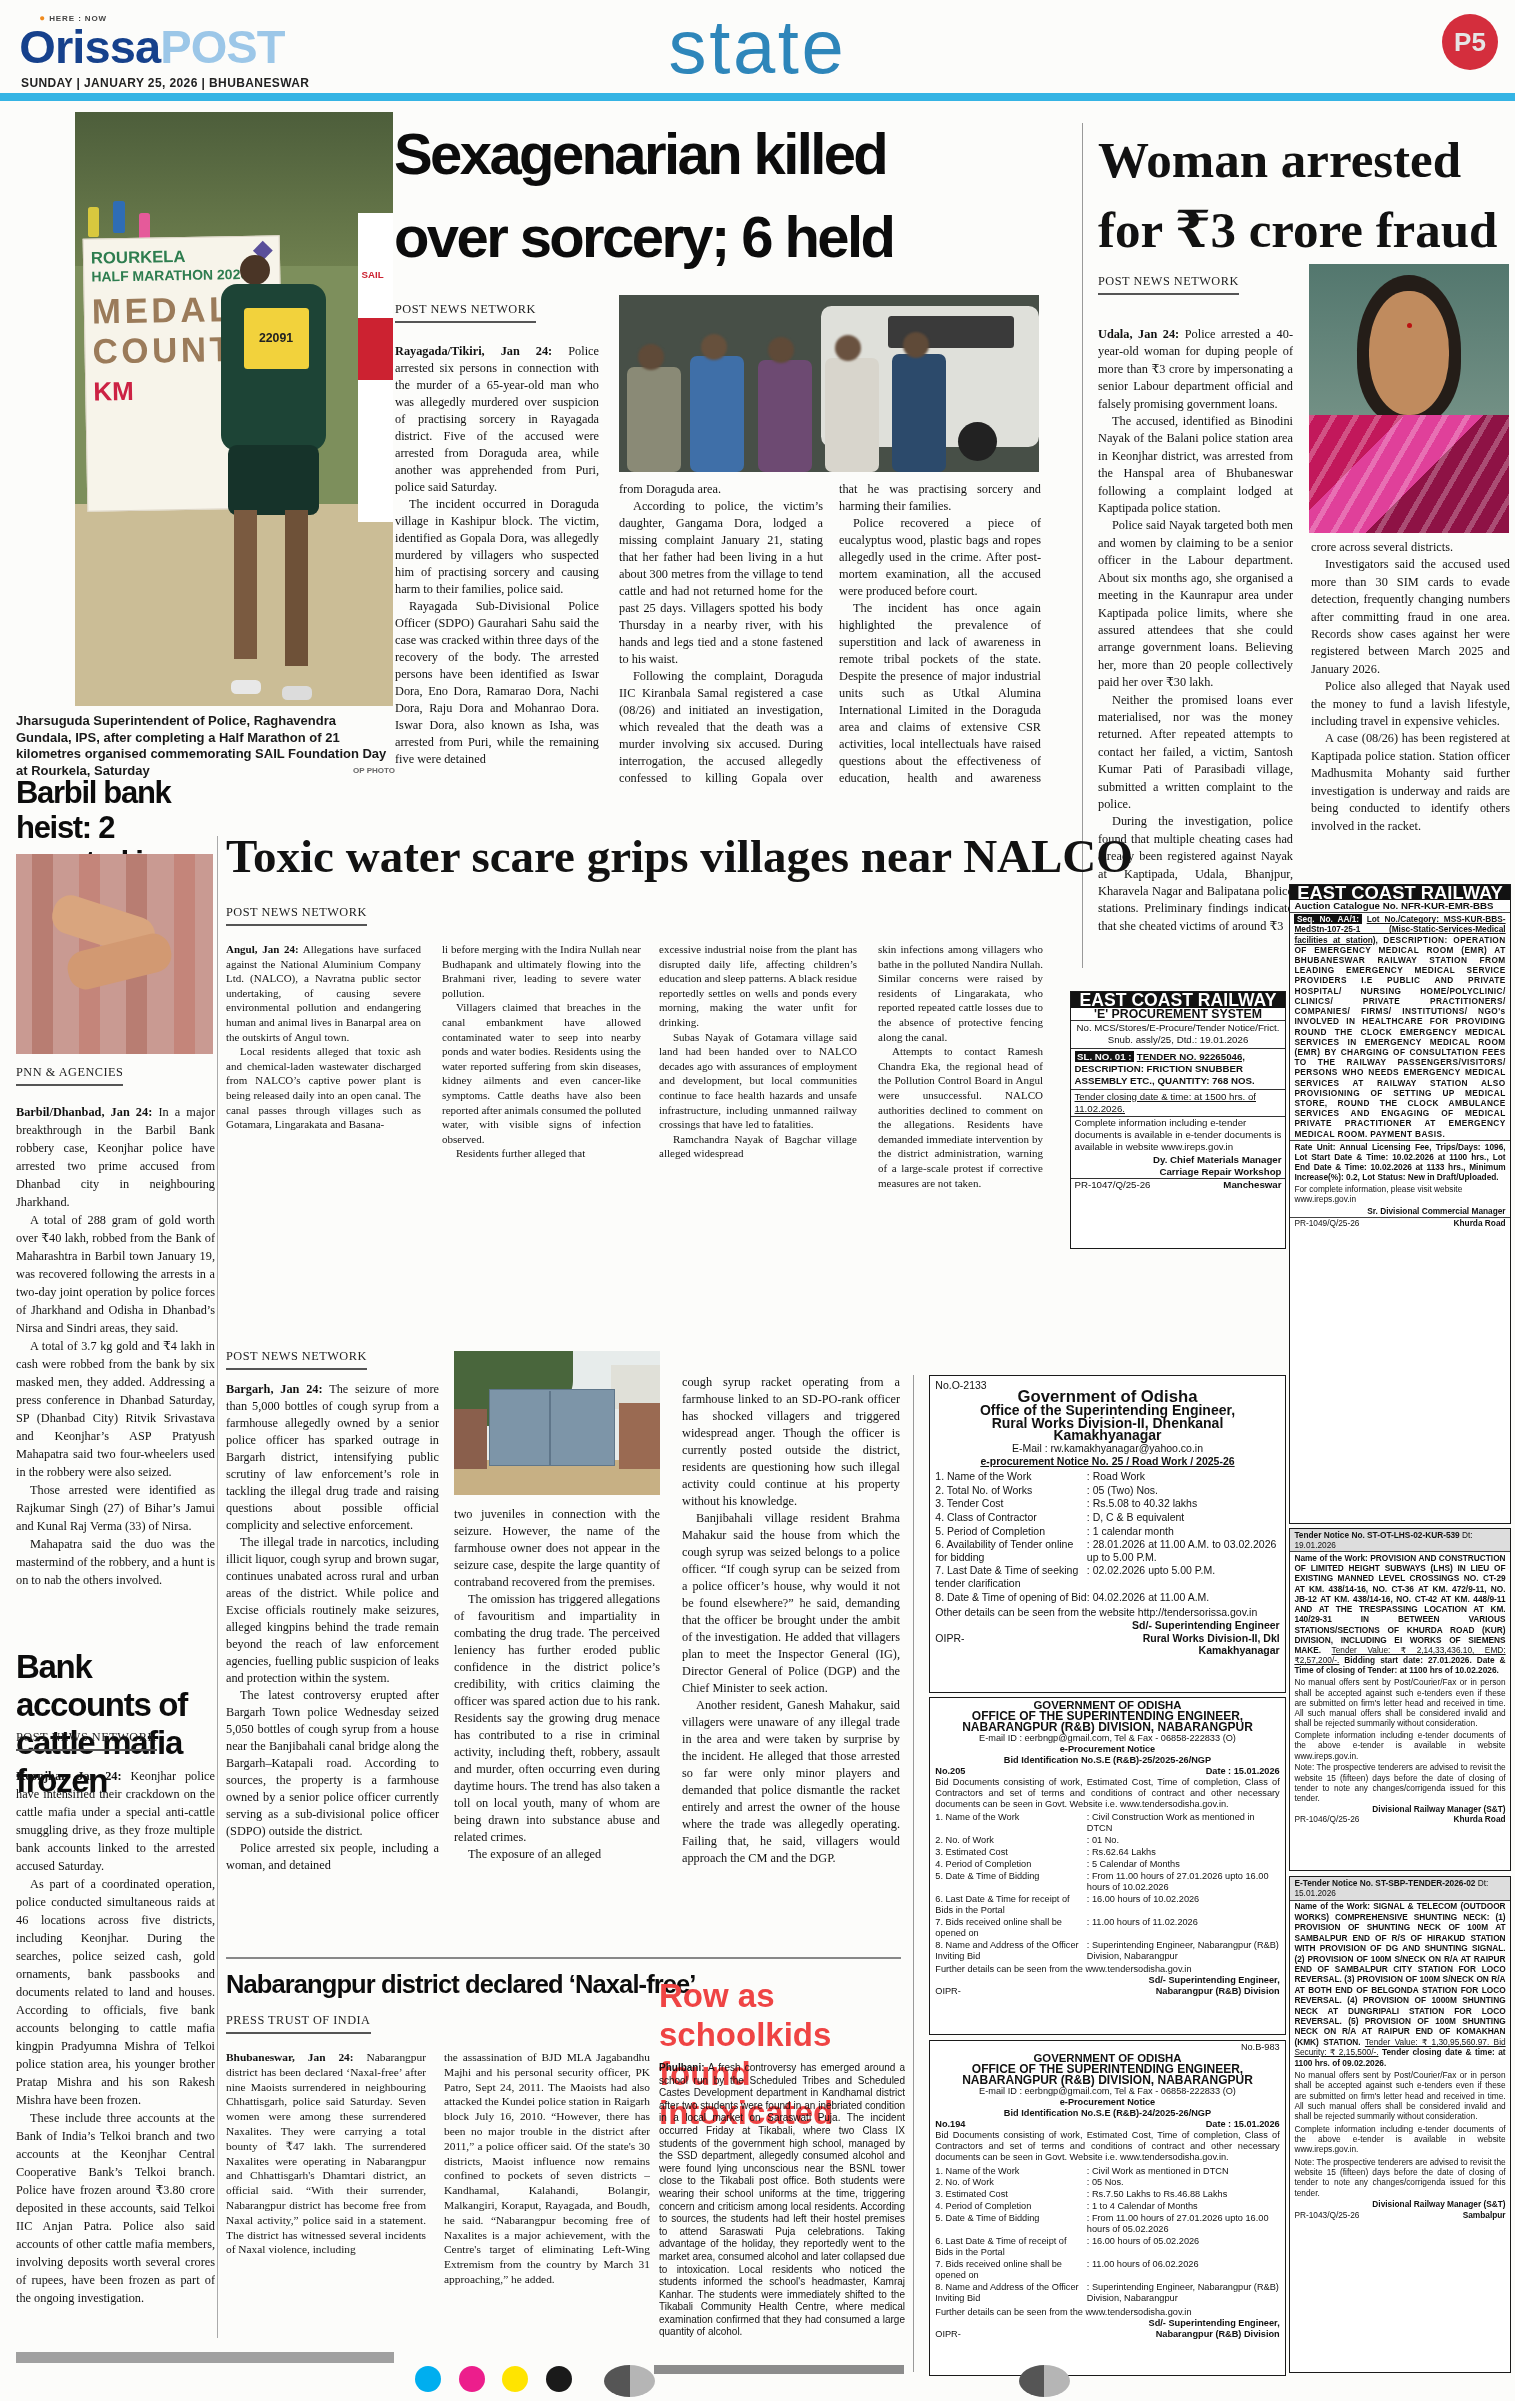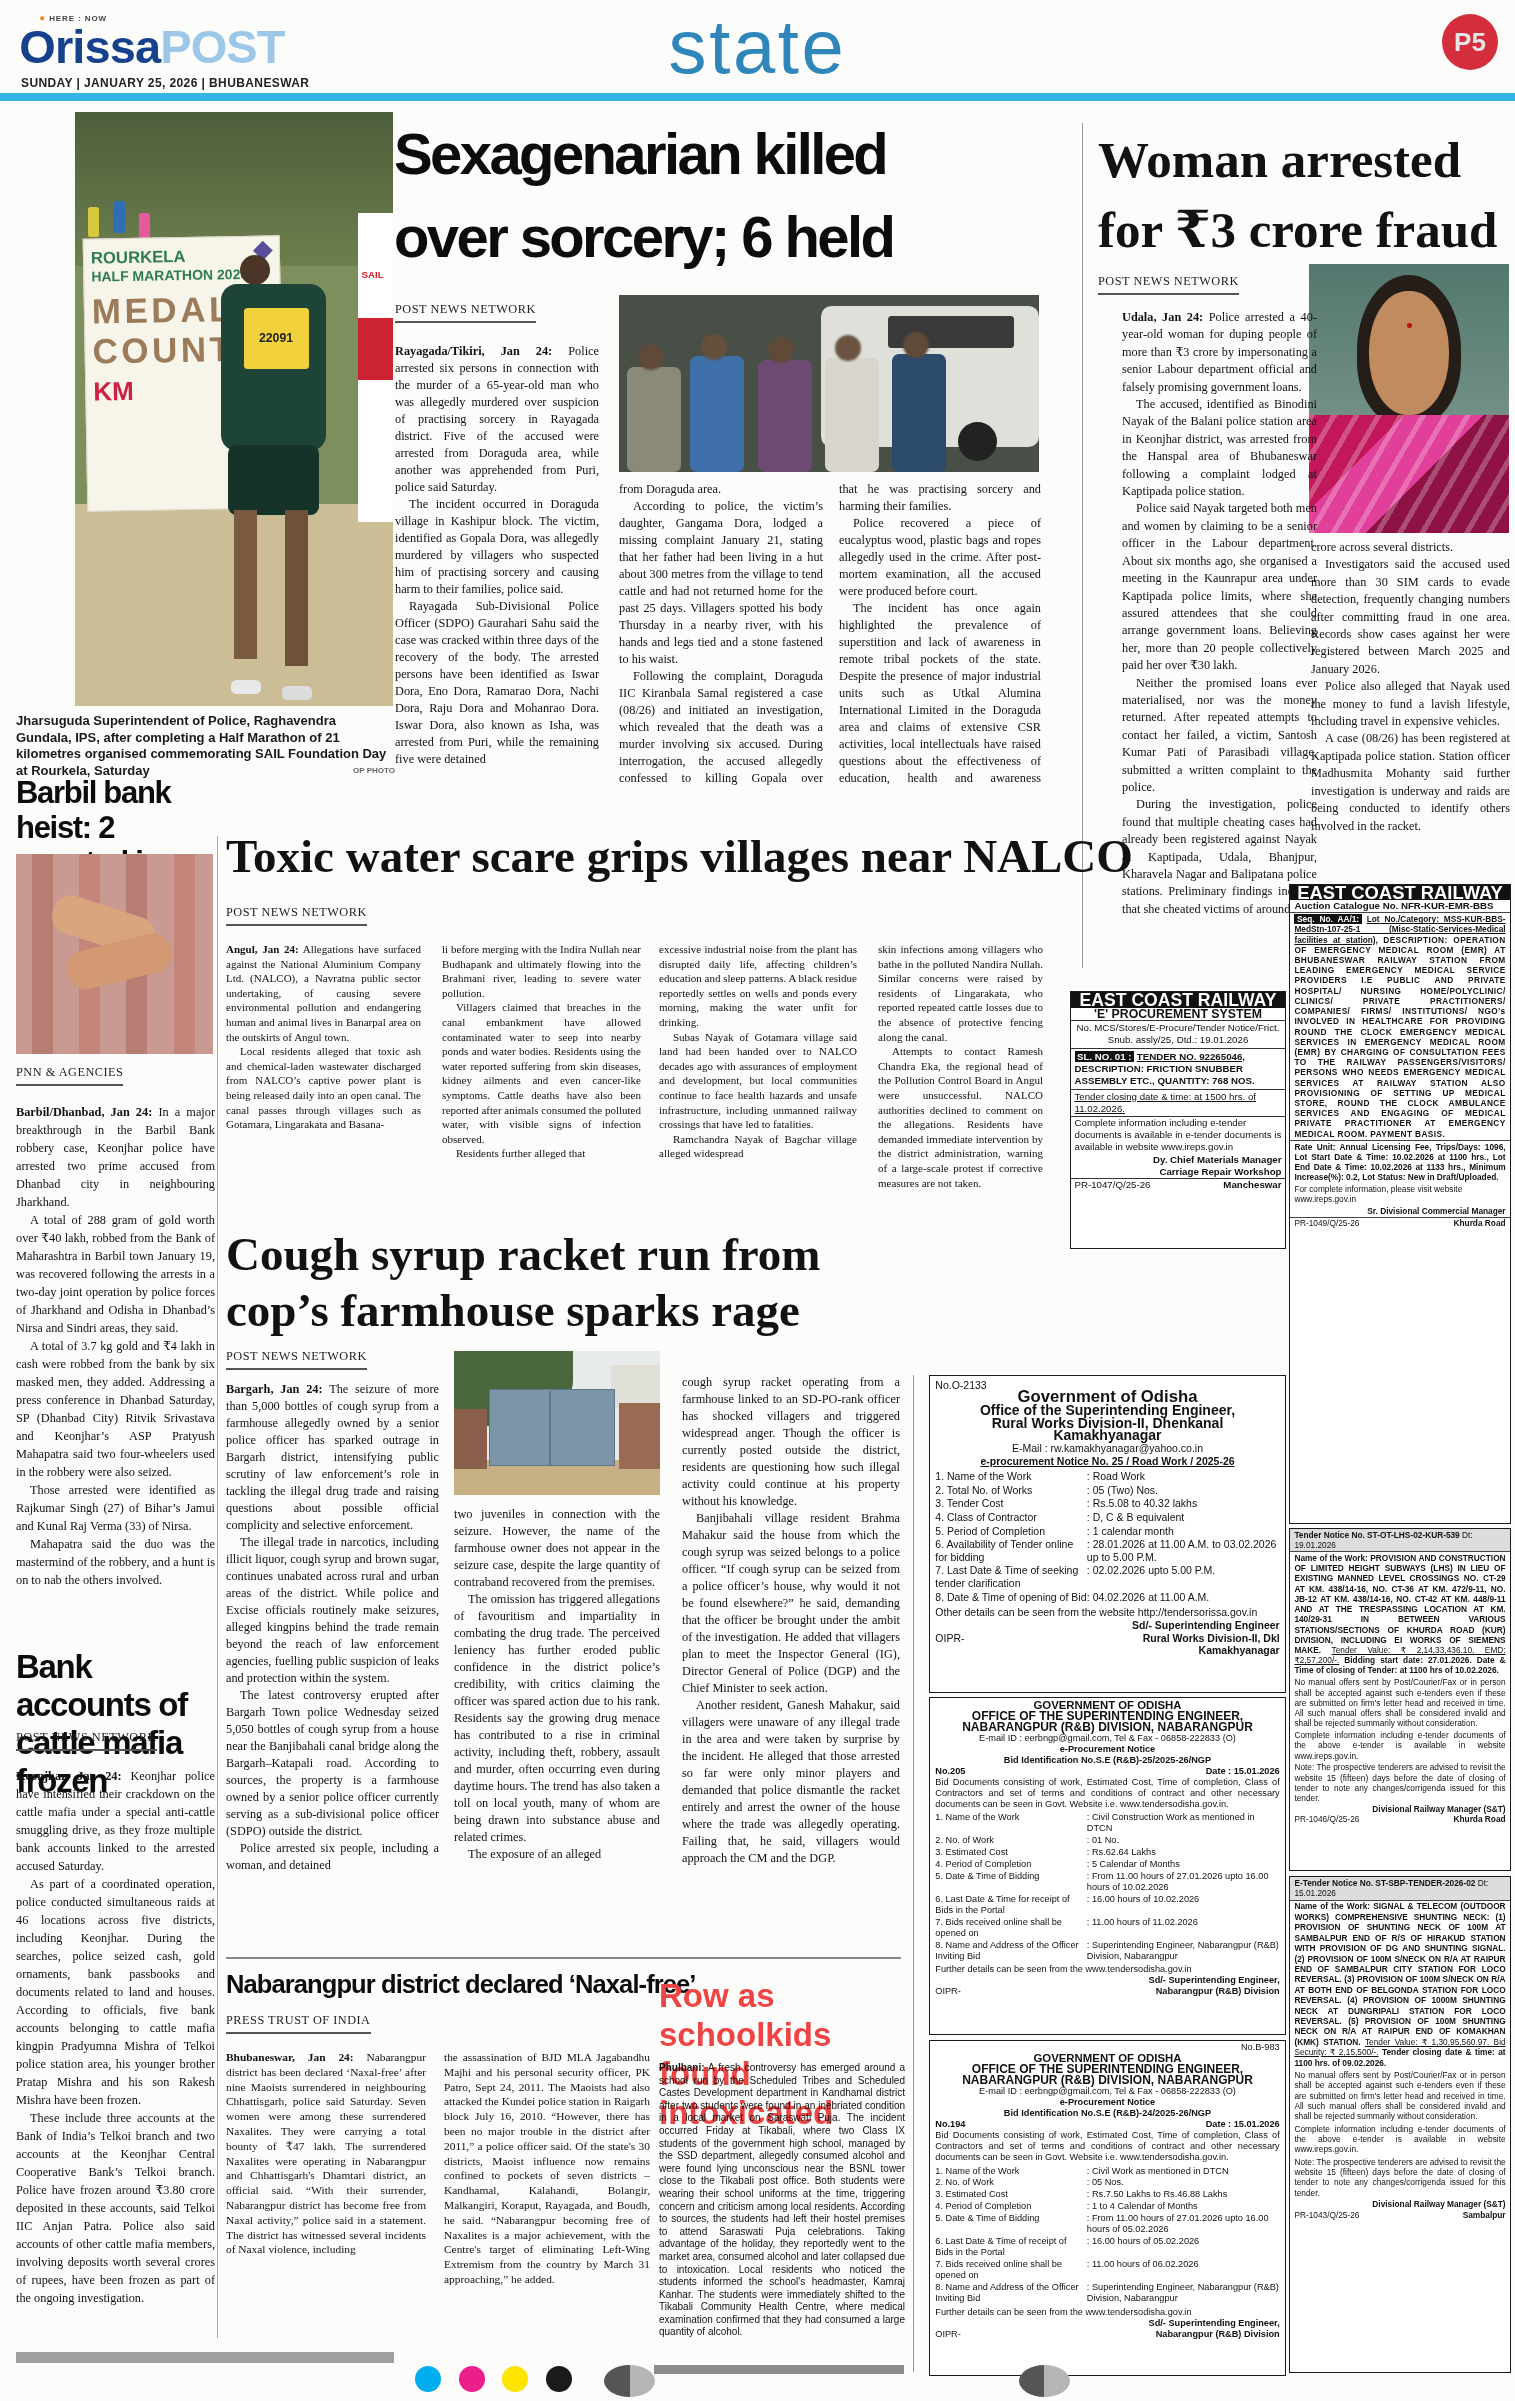--- a/index.html
+++ b/index.html
@@ -181,21 +181,21 @@
     <div>for ₹3 crore fraud</div>
   </h1>
   <div class="abs byline" style="left:1098px;top:274px;">POST NEWS NETWORK</div>
   <div class="photo" style="left:1309px;top:264px;width:200px;height:269px;background:linear-gradient(180deg,#53776e,#8aa396);">
     <div style="left:24%;top:4%;width:52%;height:56%;border-radius:50% 50% 42% 42%;background:#241d18;"></div>
     <div style="left:30%;top:10%;width:40%;height:46%;border-radius:48%;background:#c08b5e;"></div>
     <div style="left:49%;top:22%;width:5.3px;height:5.3px;border-radius:50%;background:#b11;"></div>
     <div style="left:0;bottom:0;width:100%;height:44%;background:linear-gradient(135deg,#c2185b 0 30%,#e0409a 30% 55%,#8e1245 55% 100%);"></div>
     <div style="left:0;bottom:0;width:100%;height:44%;background:repeating-linear-gradient(120deg,rgba(255,255,255,.25) 0 5.3px,transparent 5.3px 19.3px);"></div>
   </div>
-  <div class="abs col" style="left:1098px;top:309px;width:195px;height:662px;font-size:12.3px;line-height:17.4px;margin-left:24px;">
+  <div class="abs col" style="left:1098px;top:326px;width:195px;height:662px;font-size:12.3px;line-height:17.4px;">
     <p class="lead"><b>Udala, Jan 24:</b> <span>Police arrested a 40-year-old woman for duping people of more than ₹3 crore by impersonating a senior Labour department official and falsely promising government loans.</span></p>
     <div>
         <p>The accused, identified as Binodini Nayak of the Balani police station area in Keonjhar district, was arrested from the Hanspal area of Bhubaneswar following a complaint lodged at Kaptipada police station.</p>
         <p>Police said Nayak targeted both men and women by claiming to be a senior officer in the Labour department. About six months ago, she organised a meeting in the Kaunrapur area under Kaptipada police limits, where she assured attendees that she could arrange government loans. Believing her, more than 20 people collectively paid her over ₹30 lakh.</p>
         <p>Neither the promised loans ever materialised, nor was the money returned. After repeated attempts to contact her failed, a victim, Santosh Kumar Pati of Parasibadi village, submitted a written complaint to the police.</p>
         <p>During the investigation, police found that multiple cheating cases had already been registered against Nayak at Kaptipada, Udala, Bhanjpur, Kharavela Nagar and Balipatana police stations. Preliminary findings indicate that she cheated victims of around ₹3</p>
       </div>
   </div>
   <div class="abs col" style="left:1311px;top:539px;width:199px;height:307px;font-size:12.3px;line-height:17.4px;">
     <div class="cont">
@@ -248,24 +248,20 @@
     <div style="padding:0.9px 3.5px;border-top:0.9px solid #333;"><u>Tender closing date &amp; time: at 1500 hrs. of 11.02.2026.</u></div>
     <div style="padding:0.9px 3.5px;border-top:0.9px solid #333;">Complete information including e-tender documents is available in e-tender documents is available in website www.ireps.gov.in</div>
     <div style="padding:0 3.5px;text-align:right;font-weight:700;">Dy. Chief Materials Manager</div>
     <div style="padding:0 3.5px;text-align:right;font-weight:700;">Carriage Repair Workshop</div>
     <div style="padding:0 3.5px;display:flex;justify-content:space-between;border-top:0.9px solid #333;">
       <span>PR-1047/Q/25-26</span>
       <b>Mancheswar</b>
     </div>
   </div>
 
-  <h1 class="abs hl-serif" style="left:226px;top:1226px;width:668px;font-size:47px;line-height:56px;font-weight:700;margin:0;white-space:nowrap;">
-    <div>Cough syrup racket run from</div>
-    <div>cop’s farmhouse sparks rage</div>
-  </h1>
   <div class="abs byline" style="left:226px;top:1349px;">POST NEWS NETWORK</div>
   <div class="photo" style="left:454px;top:1351px;width:206px;height:144px;background:#e7eceb;">
     <div style="left:0;top:0;width:58%;height:52%;background:#49663c;border-radius:0 0 60% 20%;"></div>
     <div style="right:0;top:10%;width:24%;height:30%;background:#e0e0d8;"></div>
     <div style="left:0;bottom:0;width:100%;height:24%;background:#c7b084;"></div>
     <div style="left:0;bottom:18%;width:16%;height:42%;background:#8a5f4c;"></div>
     <div style="right:0;bottom:18%;width:20%;height:46%;background:#9a6a52;"></div>
     <div style="left:17%;bottom:20%;width:60%;height:52%;background:#7d95a8;border:1.8px solid #5f768a;"></div>
     <div style="left:46%;bottom:20%;width:2.6px;height:52%;background:#5f768a;"></div>
   </div>

